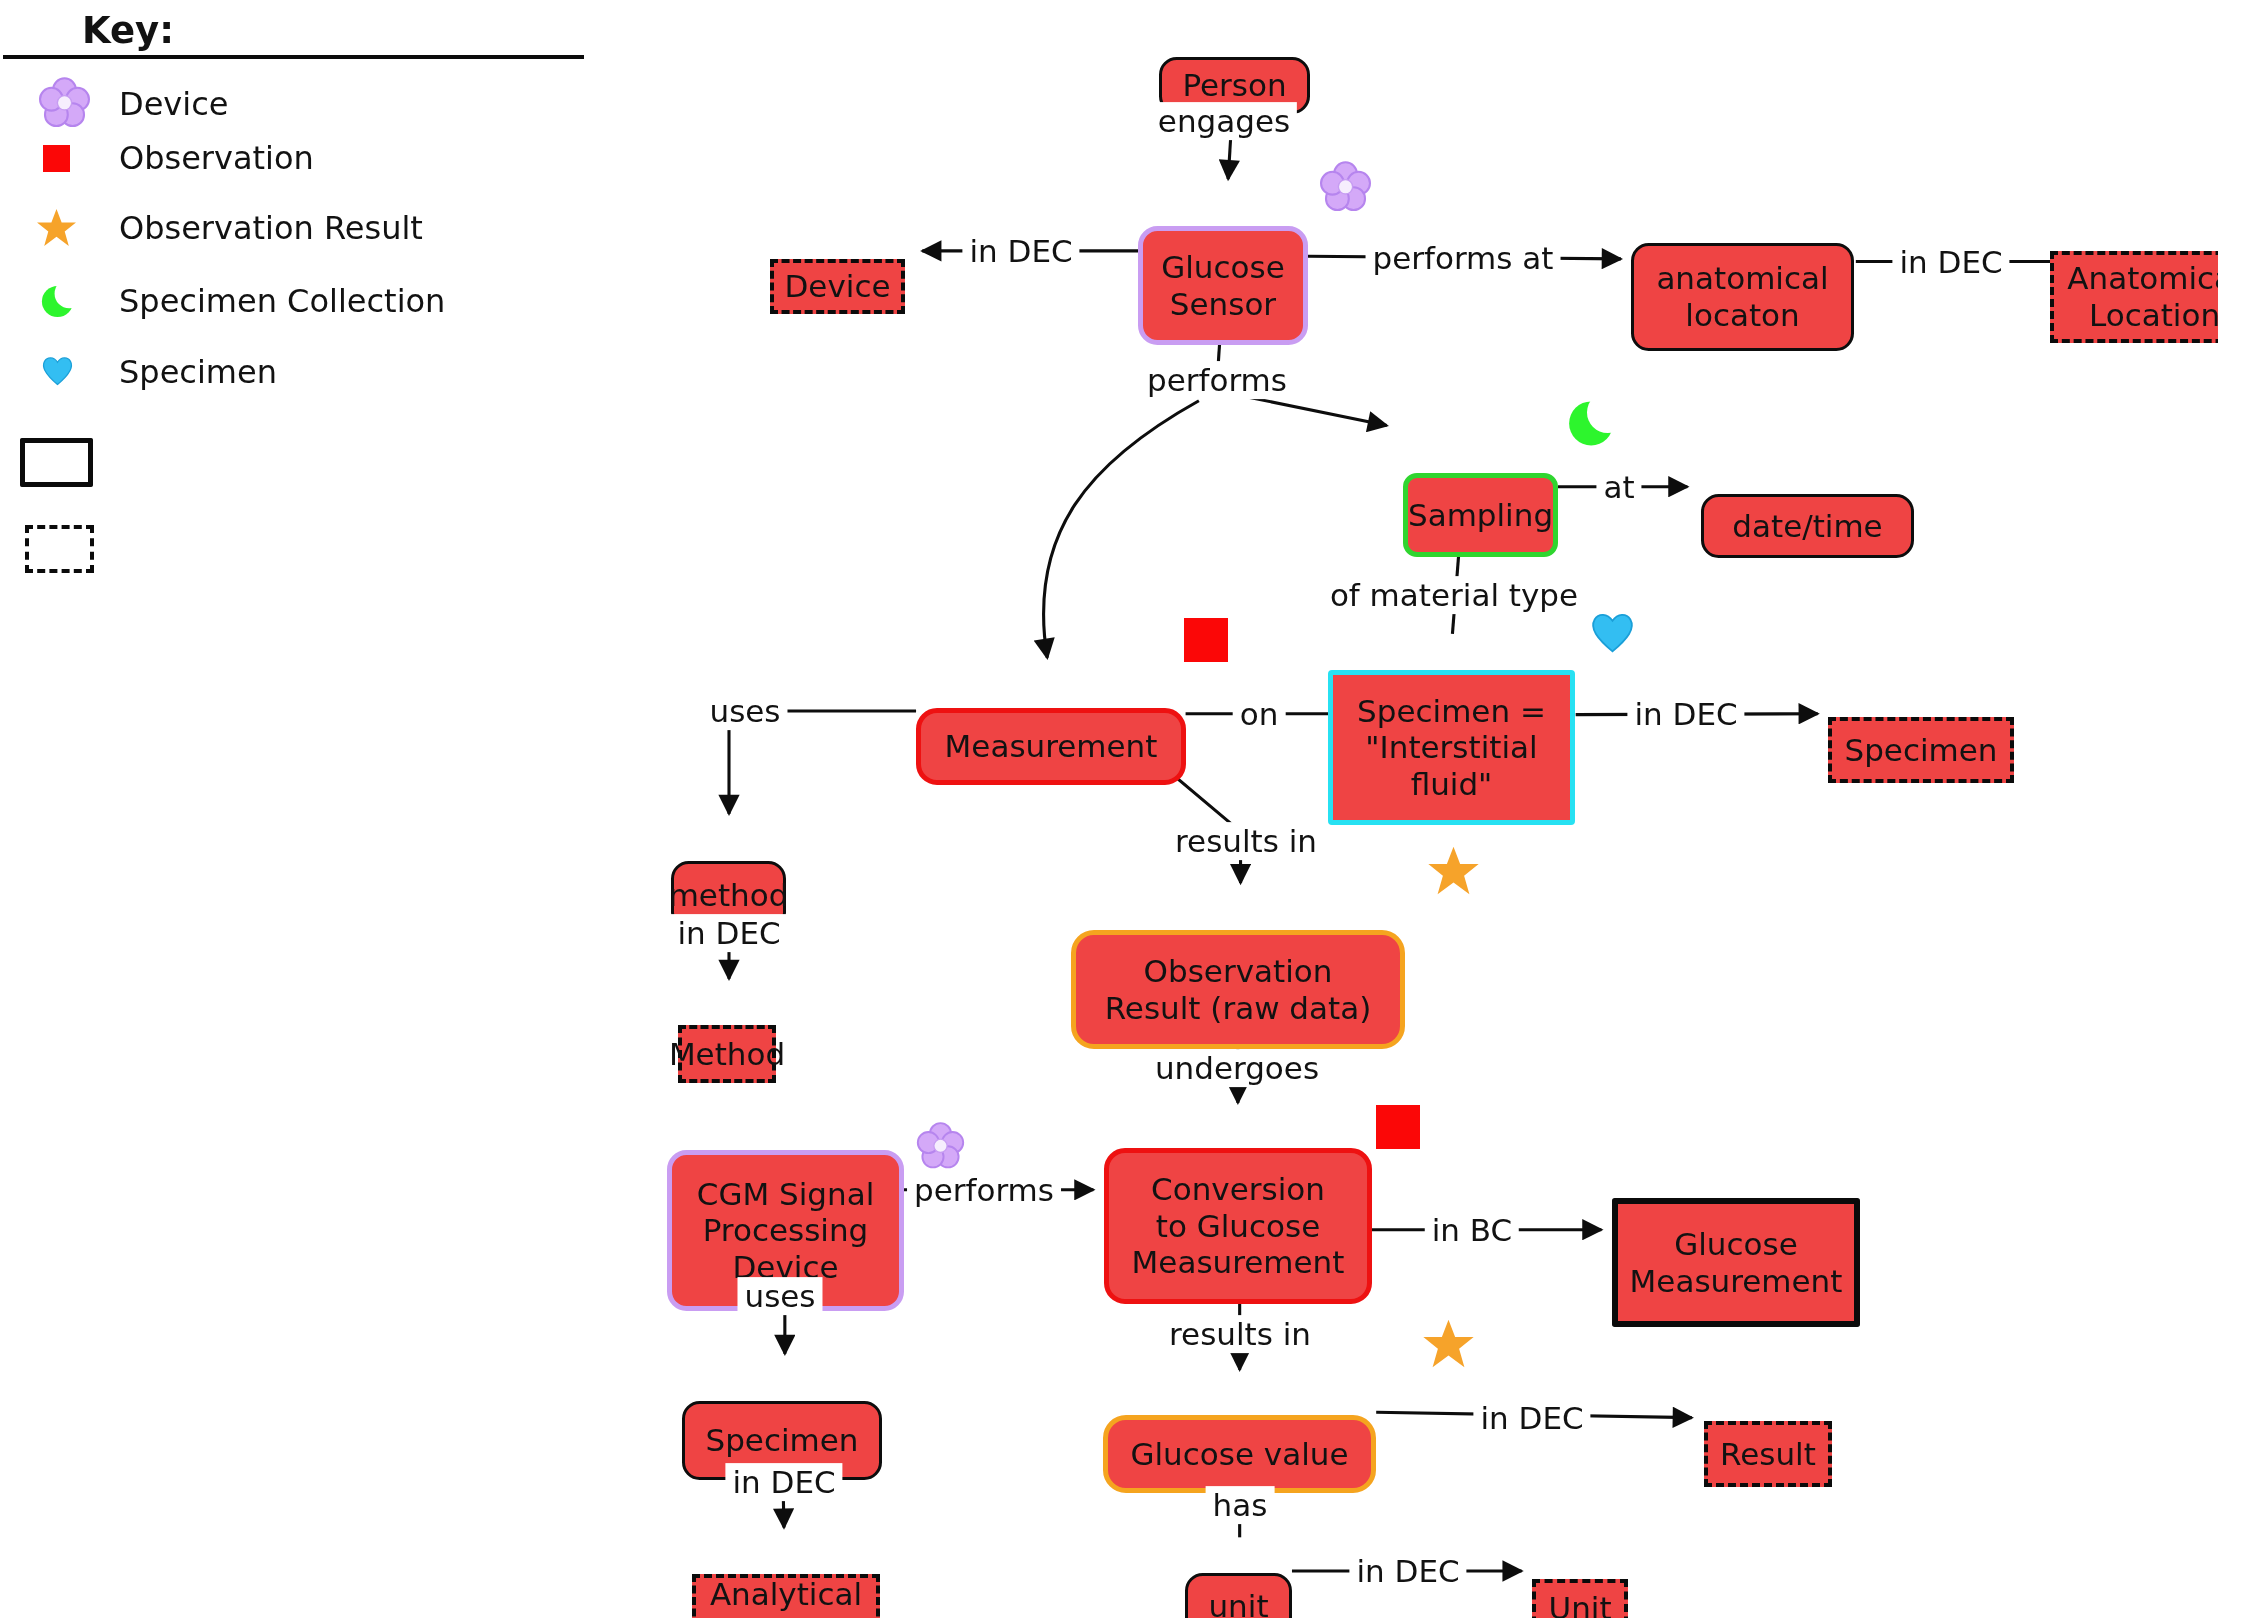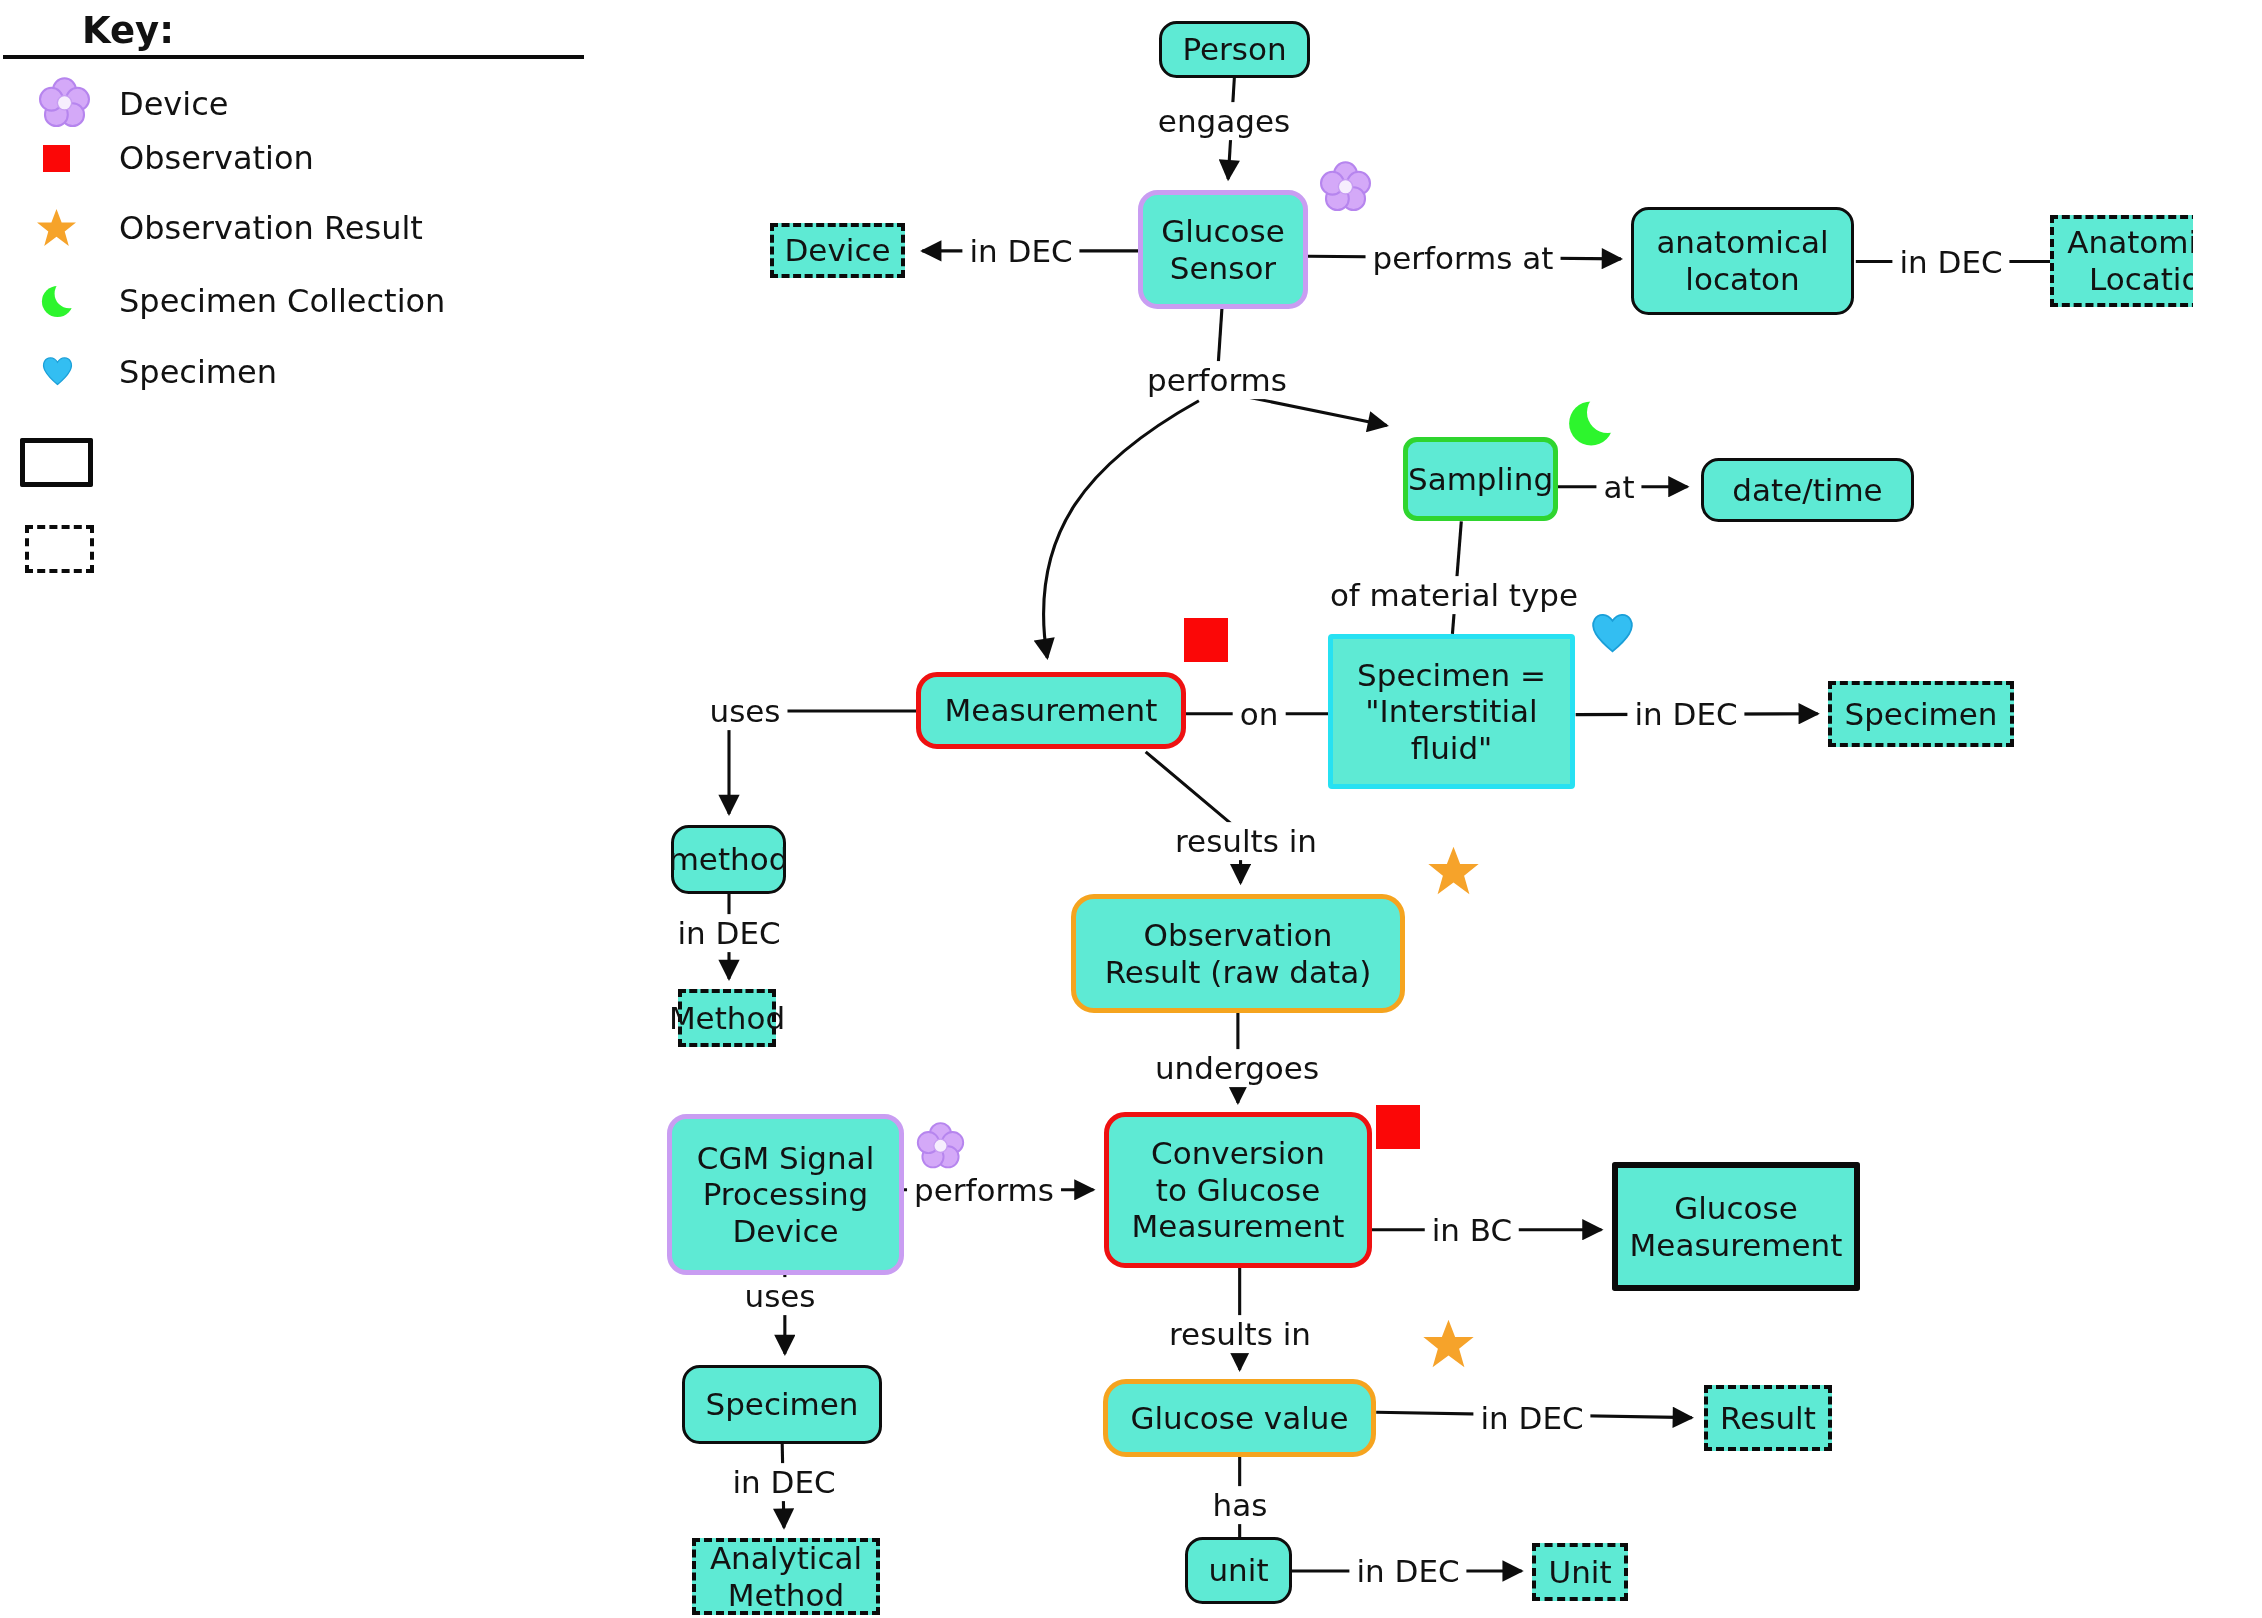--- a/index.html
+++ b/index.html
@@ -1,25 +1,26 @@
 <!DOCTYPE html>
 <html style="font-size:14px"><head>
 <meta charset="utf-8">
 <style>
   html,body{margin:0;padding:0;background:#ffffff;}
   .stage{
     position:relative;width:2193px;height:1618px;background:#ffffff;
     font-family:"DejaVu Sans","Liberation Sans",sans-serif;color:#121212;
     overflow:hidden;
+    padding-left:25px;
   }
   svg.wires{position:absolute;left:0;top:0;z-index:1;}
   .node{
     position:absolute;z-index:2;display:flex;align-items:center;justify-content:center;
-    text-align:center;background:#5eead4;font-size:31px;line-height:1.18;
-    white-space:pre-line;box-sizing:border-box;
+    text-align:center;background:#ef4444;font-size:31px;line-height:1.18;
+    white-space:pre-line;box-sizing:border-box;margin-top:36px;
   }
   .plain{border:3.1px solid #0d0d0d;border-radius:17.7px;}
   .purple{border:5.3px solid #c99df2;border-radius:19.5px;}
   .green{border:5.3px solid #2fd52f;border-radius:14px;}
   .red{border:5.3px solid #ee1111;border-radius:21px;}
   .cyan{border:5.3px solid #27e1f2;border-radius:4px;}
   .orange{border:5.3px solid #f5a41f;border-radius:23px;}
   .bc{border:6.2px solid #0b0b0b;border-radius:2.7px;}
   .dec{border:4.4px dashed #0b0b0b;border-radius:0;}
   .elabel{

